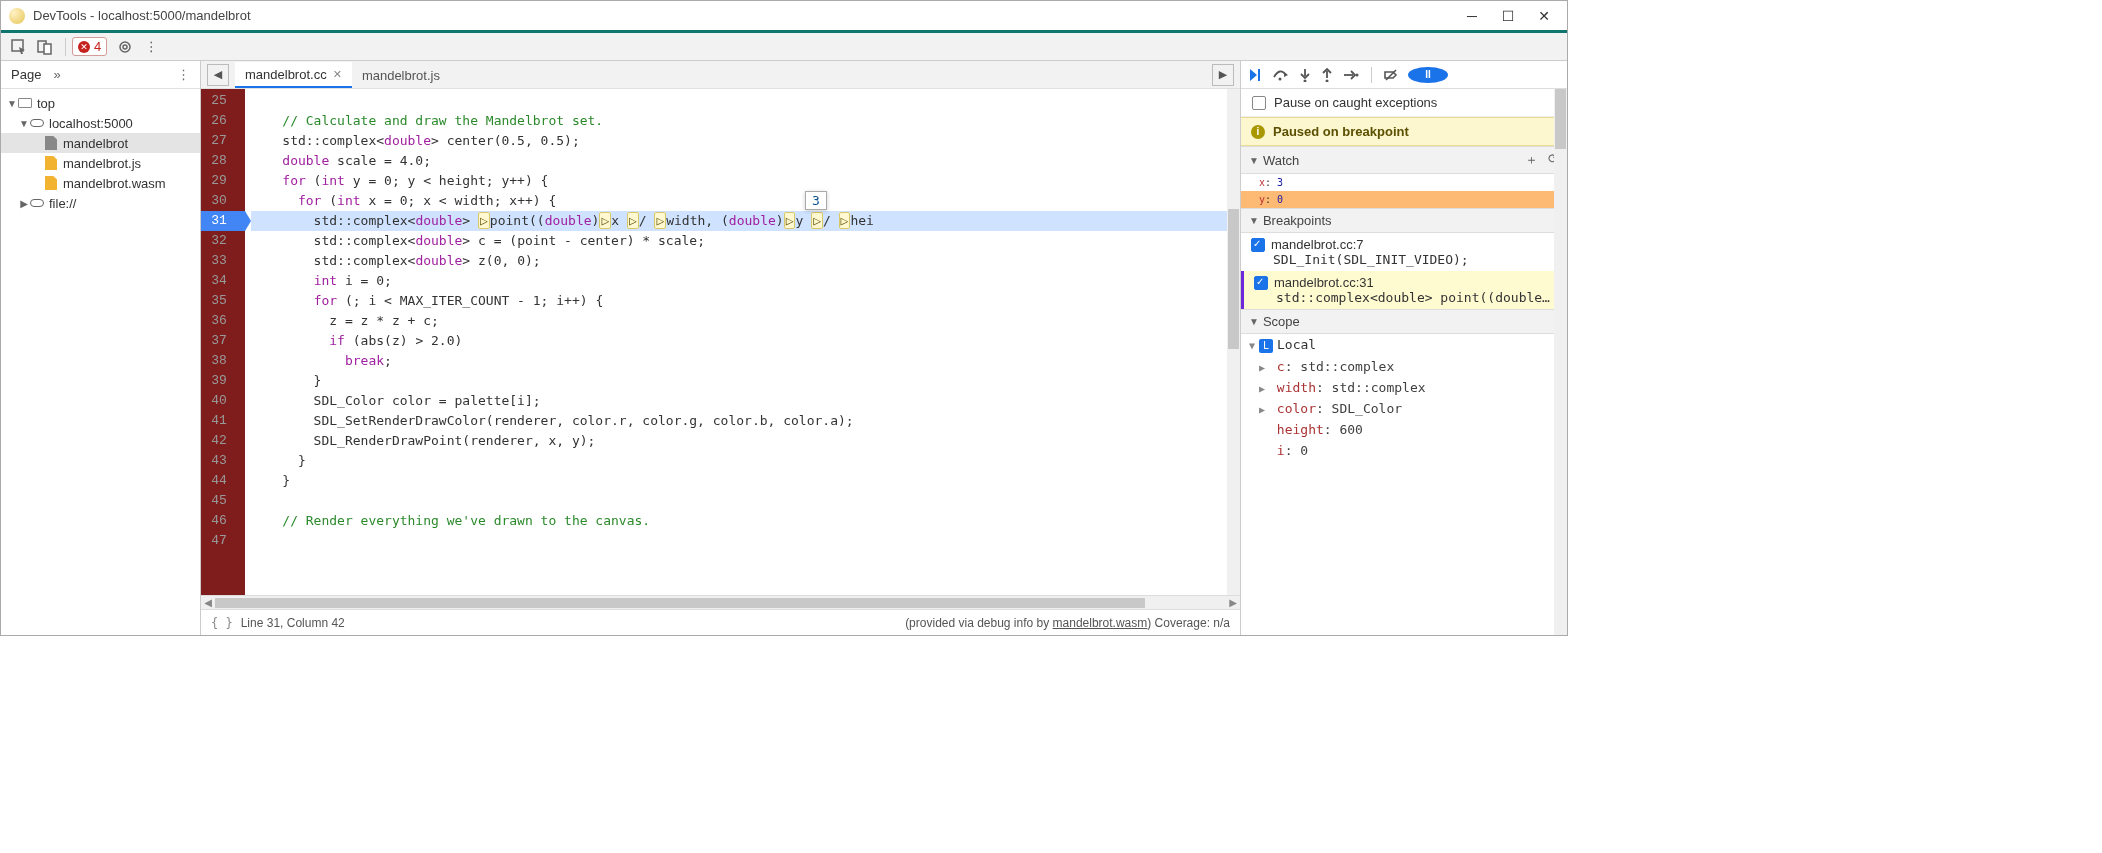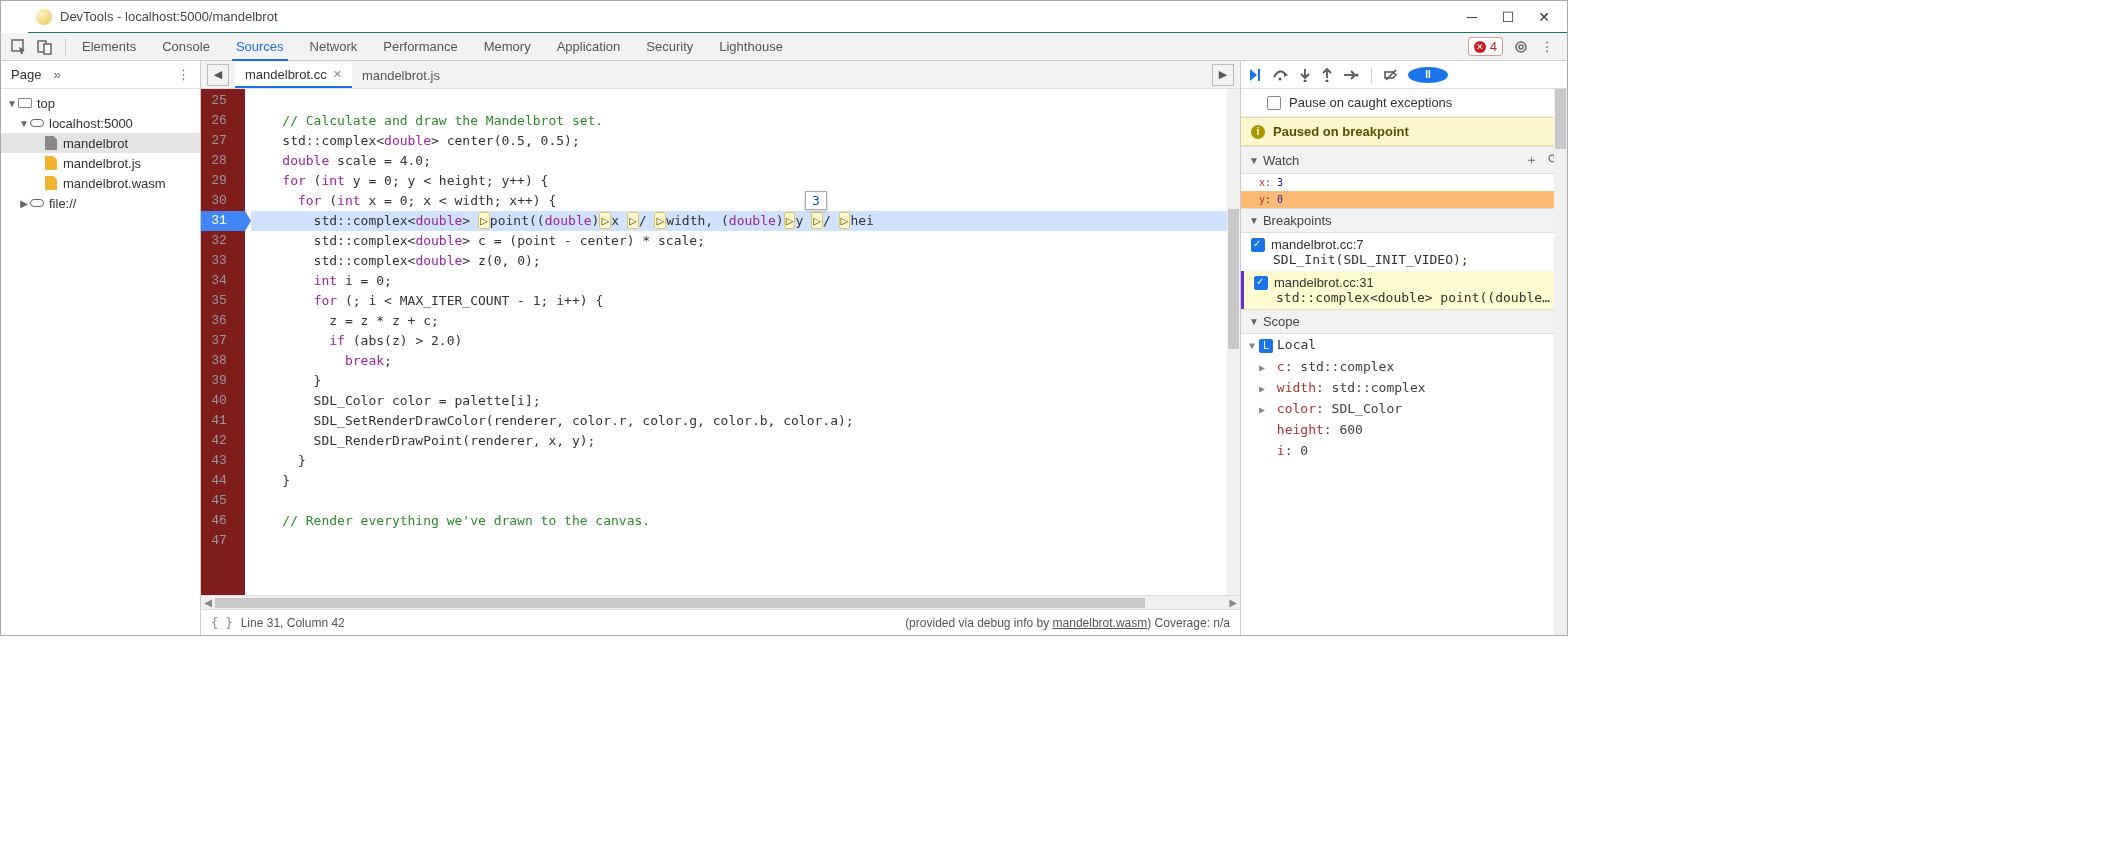--- a/index.html
+++ b/index.html
@@ -1,18 +1,18 @@
 <!DOCTYPE html>
 <html><head>
 <meta charset="utf-8">
 <style>
 * { box-sizing: border-box; margin: 0; padding: 0; }
 body { font-family: "Segoe UI", Arial, sans-serif; font-size: 13px; background: #fff; color: #333; overflow: hidden; }
 .window { width: 1568px; height: 636px; border: 1px solid #aaa; display: flex; flex-direction: column; background: #fff; position: relative;}
-.titlebar { height: 32px; display: flex; align-items: center; padding: 0 8px; background: #fff; border-bottom: 1px solid #0f766e; margin-left: 27px;}
+.titlebar { height: 32px; display: flex; align-items: center; padding: 0 8px; background: #fff; border-bottom: 3px solid #0f766e;}
 .titlebar .icon { width: 16px; height: 16px; background: radial-gradient(circle at 30% 30%, #fff1c4, #e7c657); border-radius: 50%; margin-right: 8px;}
 .titlebar .title { flex: 1; color: #444; font-size: 13px;}
 .winbtns { display: flex; gap: 22px; padding-right: 8px;}
 .winbtn { width: 14px; height: 14px; display:flex; align-items:center; justify-content:center; color:#333; font-size:14px;}
 .toolbar { height: 28px; display:flex; align-items:center; background:#f2f2f2; border-bottom:1px solid #ccc; padding:0 6px;}
 .toolbar .iconbtn { width:24px; height:24px; display:flex; align-items:center; justify-content:center; color:#555; margin-right:2px;}
 .toolbar .divider { width:1px; height:18px; background:#ccc; margin:0 6px;}
 .tabs { display:flex; gap:18px; flex:1; padding-left:6px;}
 .tabs .tab { padding:6px 4px 5px; color:#555; cursor:pointer; font-size:13px;}
 .tabs .tab.active { color:#1a73e8; border-bottom:2px solid #1a73e8; font-weight:500;}
@@ -59,21 +59,21 @@
 .statusbar{height:26px;border-top:1px solid #ddd;display:flex;align-items:center;padding:0 10px;color:#555;font-size:12px;gap:8px;background:#fff;}
 .statusbar .braces{font-family:Consolas,monospace;color:#888;}
 .statusbar .mid{flex:1;}
 .statusbar a{color:#555;text-decoration:underline;}
 .rightpane { width:326px; display:flex; flex-direction:column; overflow:hidden;}
 .debugbar { height:28px; display:flex; align-items:center; gap:10px; padding:0 8px; border-bottom:1px solid #ddd;}
 .debugbar .ib{color:#555;font-size:13px;}
 .debugbar .ib.blue{color:#1a73e8;}
 .debugbar .sep{width:1px;height:16px;background:#ccc;margin:0 2px;}
 .pausebadge{width:40px;height:16px;border-radius:50%;background:#1a73e8;color:#fff;display:flex;align-items:center;justify-content:center;font-size:10px;font-weight:bold;}
-.rp-row{padding:6px 26px;display:flex;align-items:center;gap:8px;border-bottom:1px solid #eee;}
+.rp-row{padding:6px 11px;display:flex;align-items:center;gap:8px;border-bottom:1px solid #eee;}
 .rp-check{width:14px;height:14px;border:1px solid #888;border-radius:2px;}
 .rp-check.on{background:#1a73e8;border-color:#1a73e8;position:relative;}
 .rp-check.on::after{content:"✓";color:#fff;font-size:10px;position:absolute;left:1px;top:-1px;}
 .paused-banner{background:#fdf7d0;border-top:1px solid #e9dd94;border-bottom:1px solid #e9dd94;padding:6px 10px;display:flex;align-items:center;gap:8px;color:#5b4f00;font-weight:600;}
 .paused-banner .info{width:14px;height:14px;border-radius:50%;background:#a99700;color:#fff;font-size:10px;display:flex;align-items:center;justify-content:center;font-weight:bold;}
 .section-hdr{background:#f2f2f2;border-top:1px solid #ddd;border-bottom:1px solid #ddd;padding:4px 8px;display:flex;align-items:center;color:#444;}
 .section-hdr .tw{font-size:10px;margin-right:4px;color:#666;}
 .section-hdr .actions{margin-left:auto;display:flex;gap:10px;color:#666;}
 .watch-item{padding:3px 18px;font-family:Consolas,monospace;font-size:10px;}
 .watch-item.sel{background:#fdba74;}
@@ -111,31 +111,20 @@
           <path d="M8 8 L14 11 L11 12 L12 15 L10 15 L9 12 Z" fill="#666"></path>
         </svg>
     </div>
     <div class="iconbtn">
       <svg width="16" height="16">
           <rect x="1" y="2" width="8" height="11" fill="none" stroke="#666" stroke-width="1.5"></rect>
           <rect x="7" y="5" width="7" height="10" fill="#fff" stroke="#666" stroke-width="1.5"></rect>
         </svg>
     </div>
     <div class="divider"></div>
-    <div class="tabs">
-      <div class="tab">Elements</div>
-      <div class="tab">Console</div>
-      <div class="tab active">Sources</div>
-      <div class="tab">Network</div>
-      <div class="tab">Performance</div>
-      <div class="tab">Memory</div>
-      <div class="tab">Application</div>
-      <div class="tab">Security</div>
-      <div class="tab">Lighthouse</div>
-    </div>
     <div class="errbadge">
       <div class="dot">✕</div>
       <span>4</span>
     </div>
     <div class="iconbtn">
       <svg width="16" height="16">
           <circle cx="8" cy="8" r="5" fill="none" stroke="#666" stroke-width="1.5"></circle>
           <circle cx="8" cy="8" r="2" fill="none" stroke="#666" stroke-width="1.5"></circle>
         </svg>
     </div>

